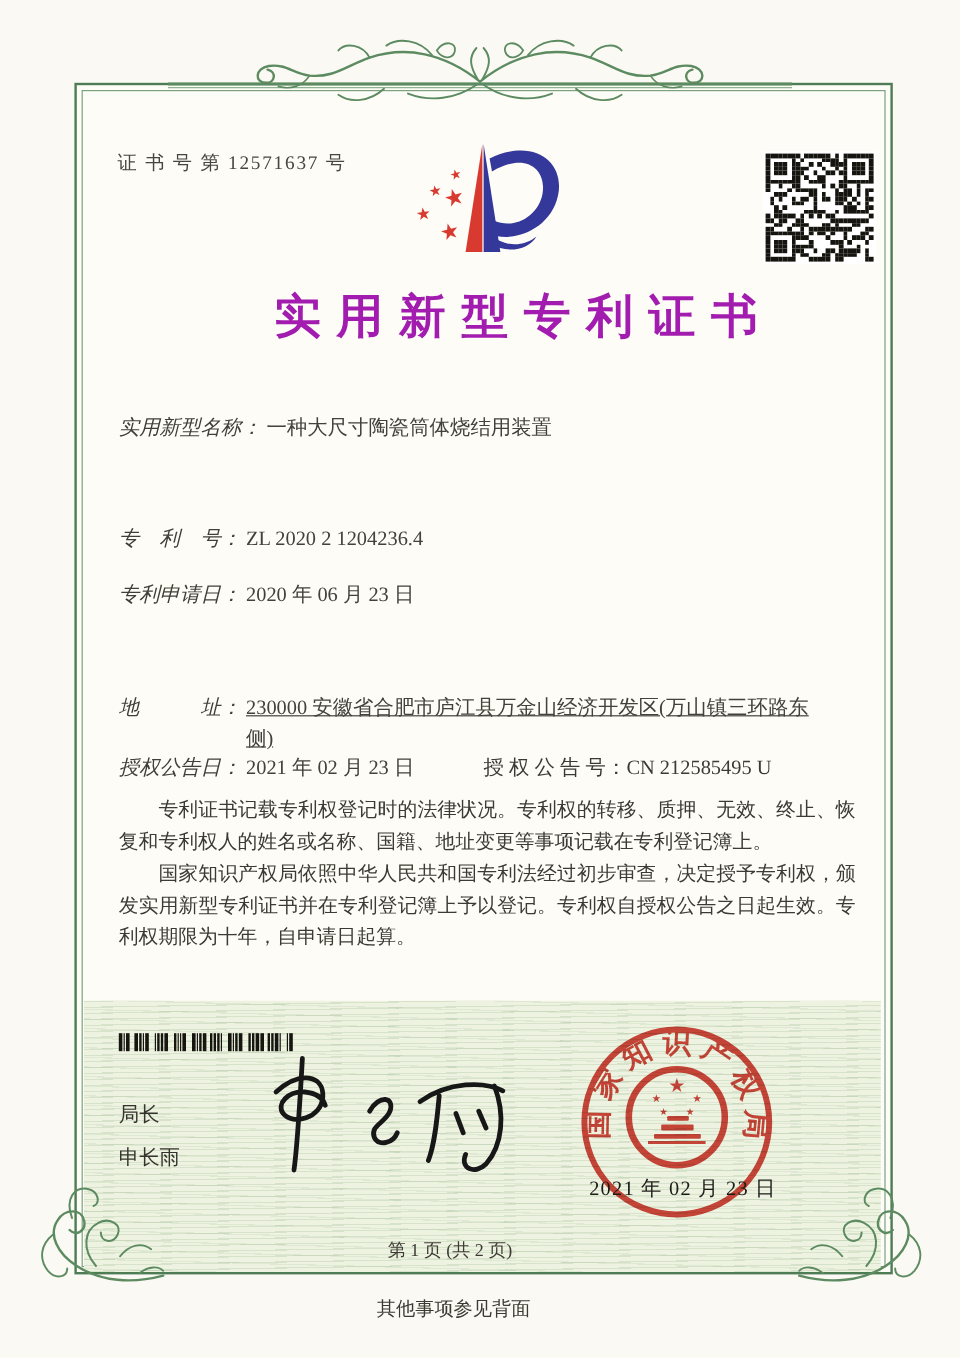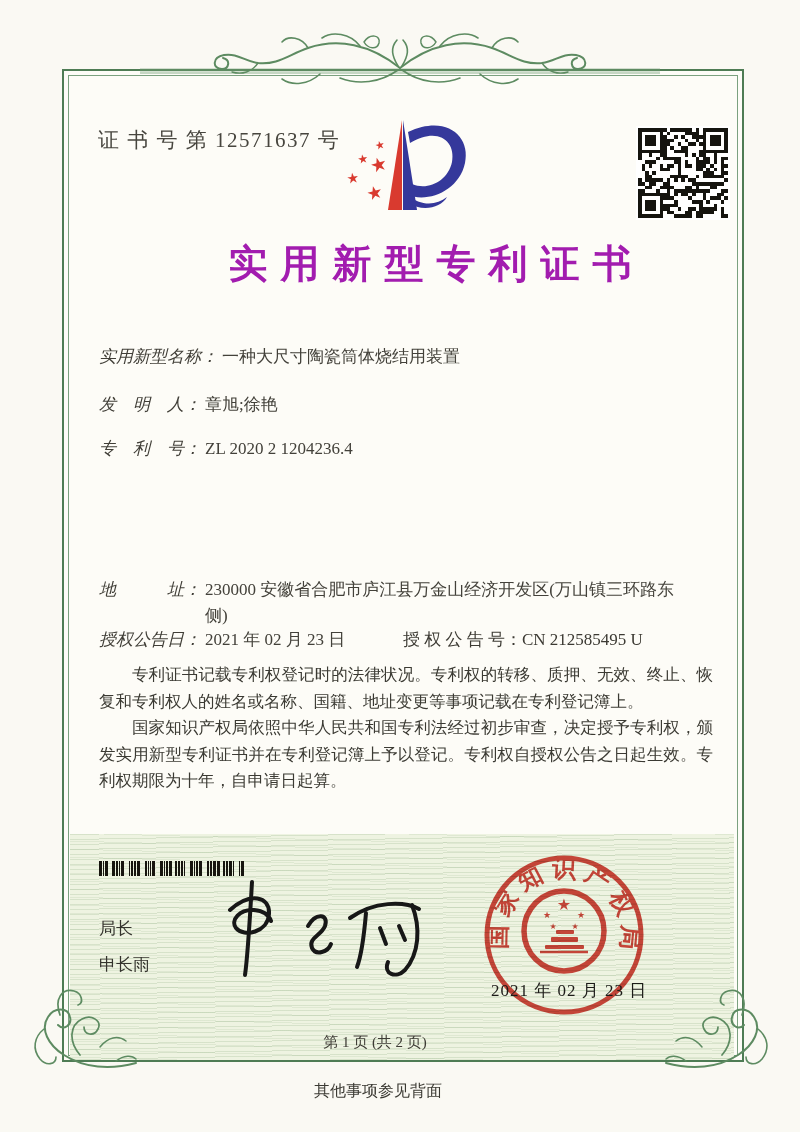--- a/index.html
+++ b/index.html
@@ -18,32 +18,32 @@
     background-image:
       repeating-linear-gradient(179deg, rgba(120,158,108,.20) 0 1px, rgba(0,0,0,0) 1px 5px),
       repeating-linear-gradient(181.5deg, rgba(120,158,108,.13) 0 1px, rgba(0,0,0,0) 1px 8px);
   }
   
   .orn{position:absolute;pointer-events:none;}
   .orn-top{left:140px;top:24px;}
   .orn-bl{left:20px;top:985px;}
   .orn-br{left:662px;top:985px;transform:scaleX(-1);}
   
-  .cert-no{position:absolute;left:98px;top:126px;font-size:21px;letter-spacing:1.5px;color:#47453e;}
+  .cert-no{position:absolute;left:98px;top:126px;font-size:16px;letter-spacing:1.5px;color:#47453e;}
   .logo{position:absolute;left:320px;top:106px;}
   .qr{position:absolute;left:636px;top:126px;width:94px;height:94px;background:#fff;
     display:grid;grid-template-columns:repeat(25,1fr);grid-template-rows:repeat(25,1fr);padding:2px;box-sizing:border-box;}
   .qr .q{background:#15140f;}
   .title{position:absolute;left:0;top:237px;width:100%;text-align:center;
     font-size:39px;font-weight:700;letter-spacing:13px;color:#a21caf;text-indent:13px;margin-left:30px;}
   
   .fieldrow{position:absolute;left:99px;font-size:17px;line-height:26px;white-space:nowrap;}
   .fieldrow .lab{color:#403e37;font-style:italic;}
   .fieldrow .val{color:#43413a;margin-left:4px;}
-  .fieldrow .val.wrap{display:inline-block;vertical-align:top;white-space:normal;max-width:478px;}
+  .fieldrow .val.wrap{display:inline-block;vertical-align:top;white-space:normal;max-width:478px;text-decoration:underline;}
   .grant2{position:absolute;left:403px;font-size:17px;line-height:26px;white-space:nowrap;}
   
   .paras{position:absolute;left:99px;top:662px;width:614px;font-size:16.5px;line-height:26.5px;color:#3b3a33;}
   .paras p{margin:0;text-indent:2em;text-align:justify;}
   
   .barcode{position:absolute;left:99px;top:861px;height:15px;display:flex;gap:1px;align-items:stretch;}
   .barcode div{height:100%;}
   .bb{background:#17150f;}
   .commissioner{position:absolute;left:99px;top:911px;font-size:17px;color:#34332d;line-height:36px;}
   .signature{position:absolute;left:216px;top:876px;}
@@ -742,25 +742,25 @@
       <div></div>
       <div class="q"></div>
       <div class="q"></div>
     </div>
 
   <div class="title">实用新型专利证书</div>
 
   <div class="fieldrow" style="top:344px">
     <span class="lab">实用新型名称：</span><span class="val">一种大尺寸陶瓷筒体烧结用装置</span>
   </div>
-  <div class="fieldrow" style="top:392px">
-    <span class="lab">发　明　人：</span><span class="val">章旭;徐艳</span>
-  </div>
   <div class="fieldrow" style="top:436px">
     <span class="lab">专　利　号：</span><span class="val">ZL 2020 2 1204236.4</span>
+  </div>
+  <div class="fieldrow" style="top:483px">
+    <span class="lab">专利申请日：</span><span class="val">2020 年 06 月 23 日</span>
   </div>
   <div class="fieldrow" style="top:577px">
     <span class="lab">地　　　址：</span><span class="val wrap">230000 安徽省合肥市庐江县万金山经济开发区(万山镇三环路东侧)</span>
   </div>
   <div class="fieldrow" style="top:627px">
     <span class="lab">授权公告日：</span><span class="val">2021 年 02 月 23 日</span>
   </div>
   <div class="grant2" style="top:627px">
     <span class="lab">授 权 公 告 号：</span><span class="val">CN 212585495 U</span>
   </div>

